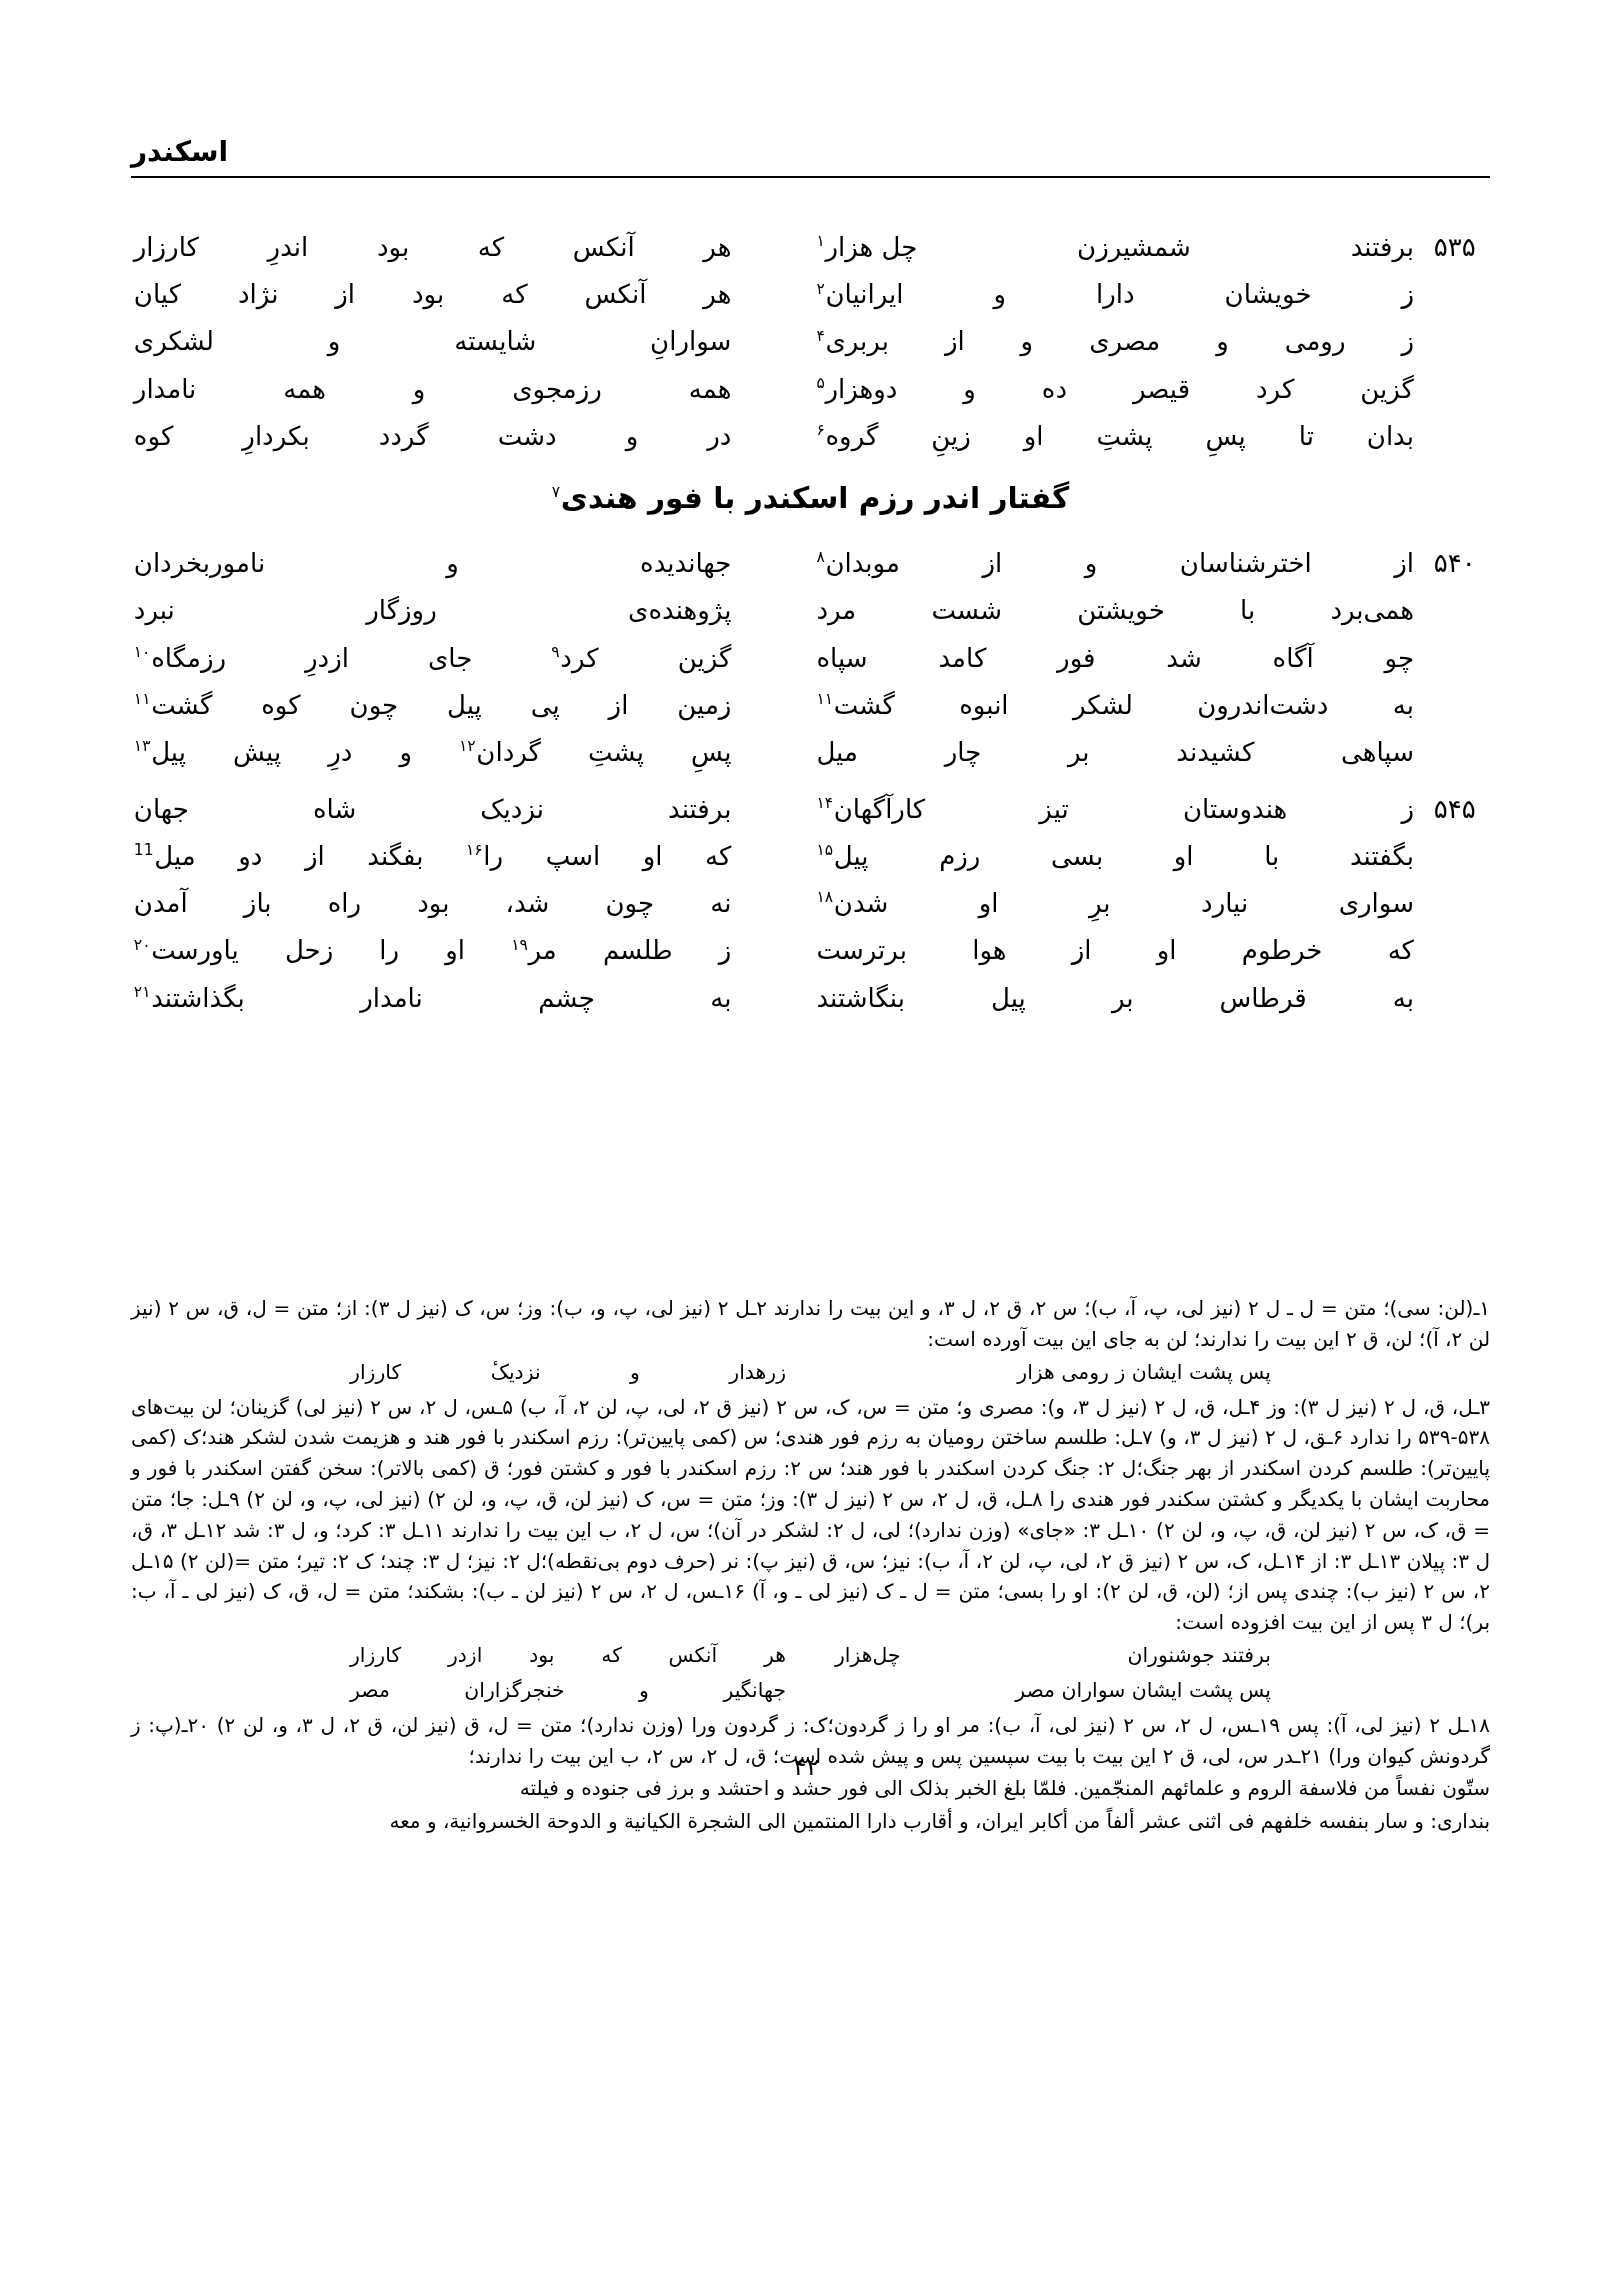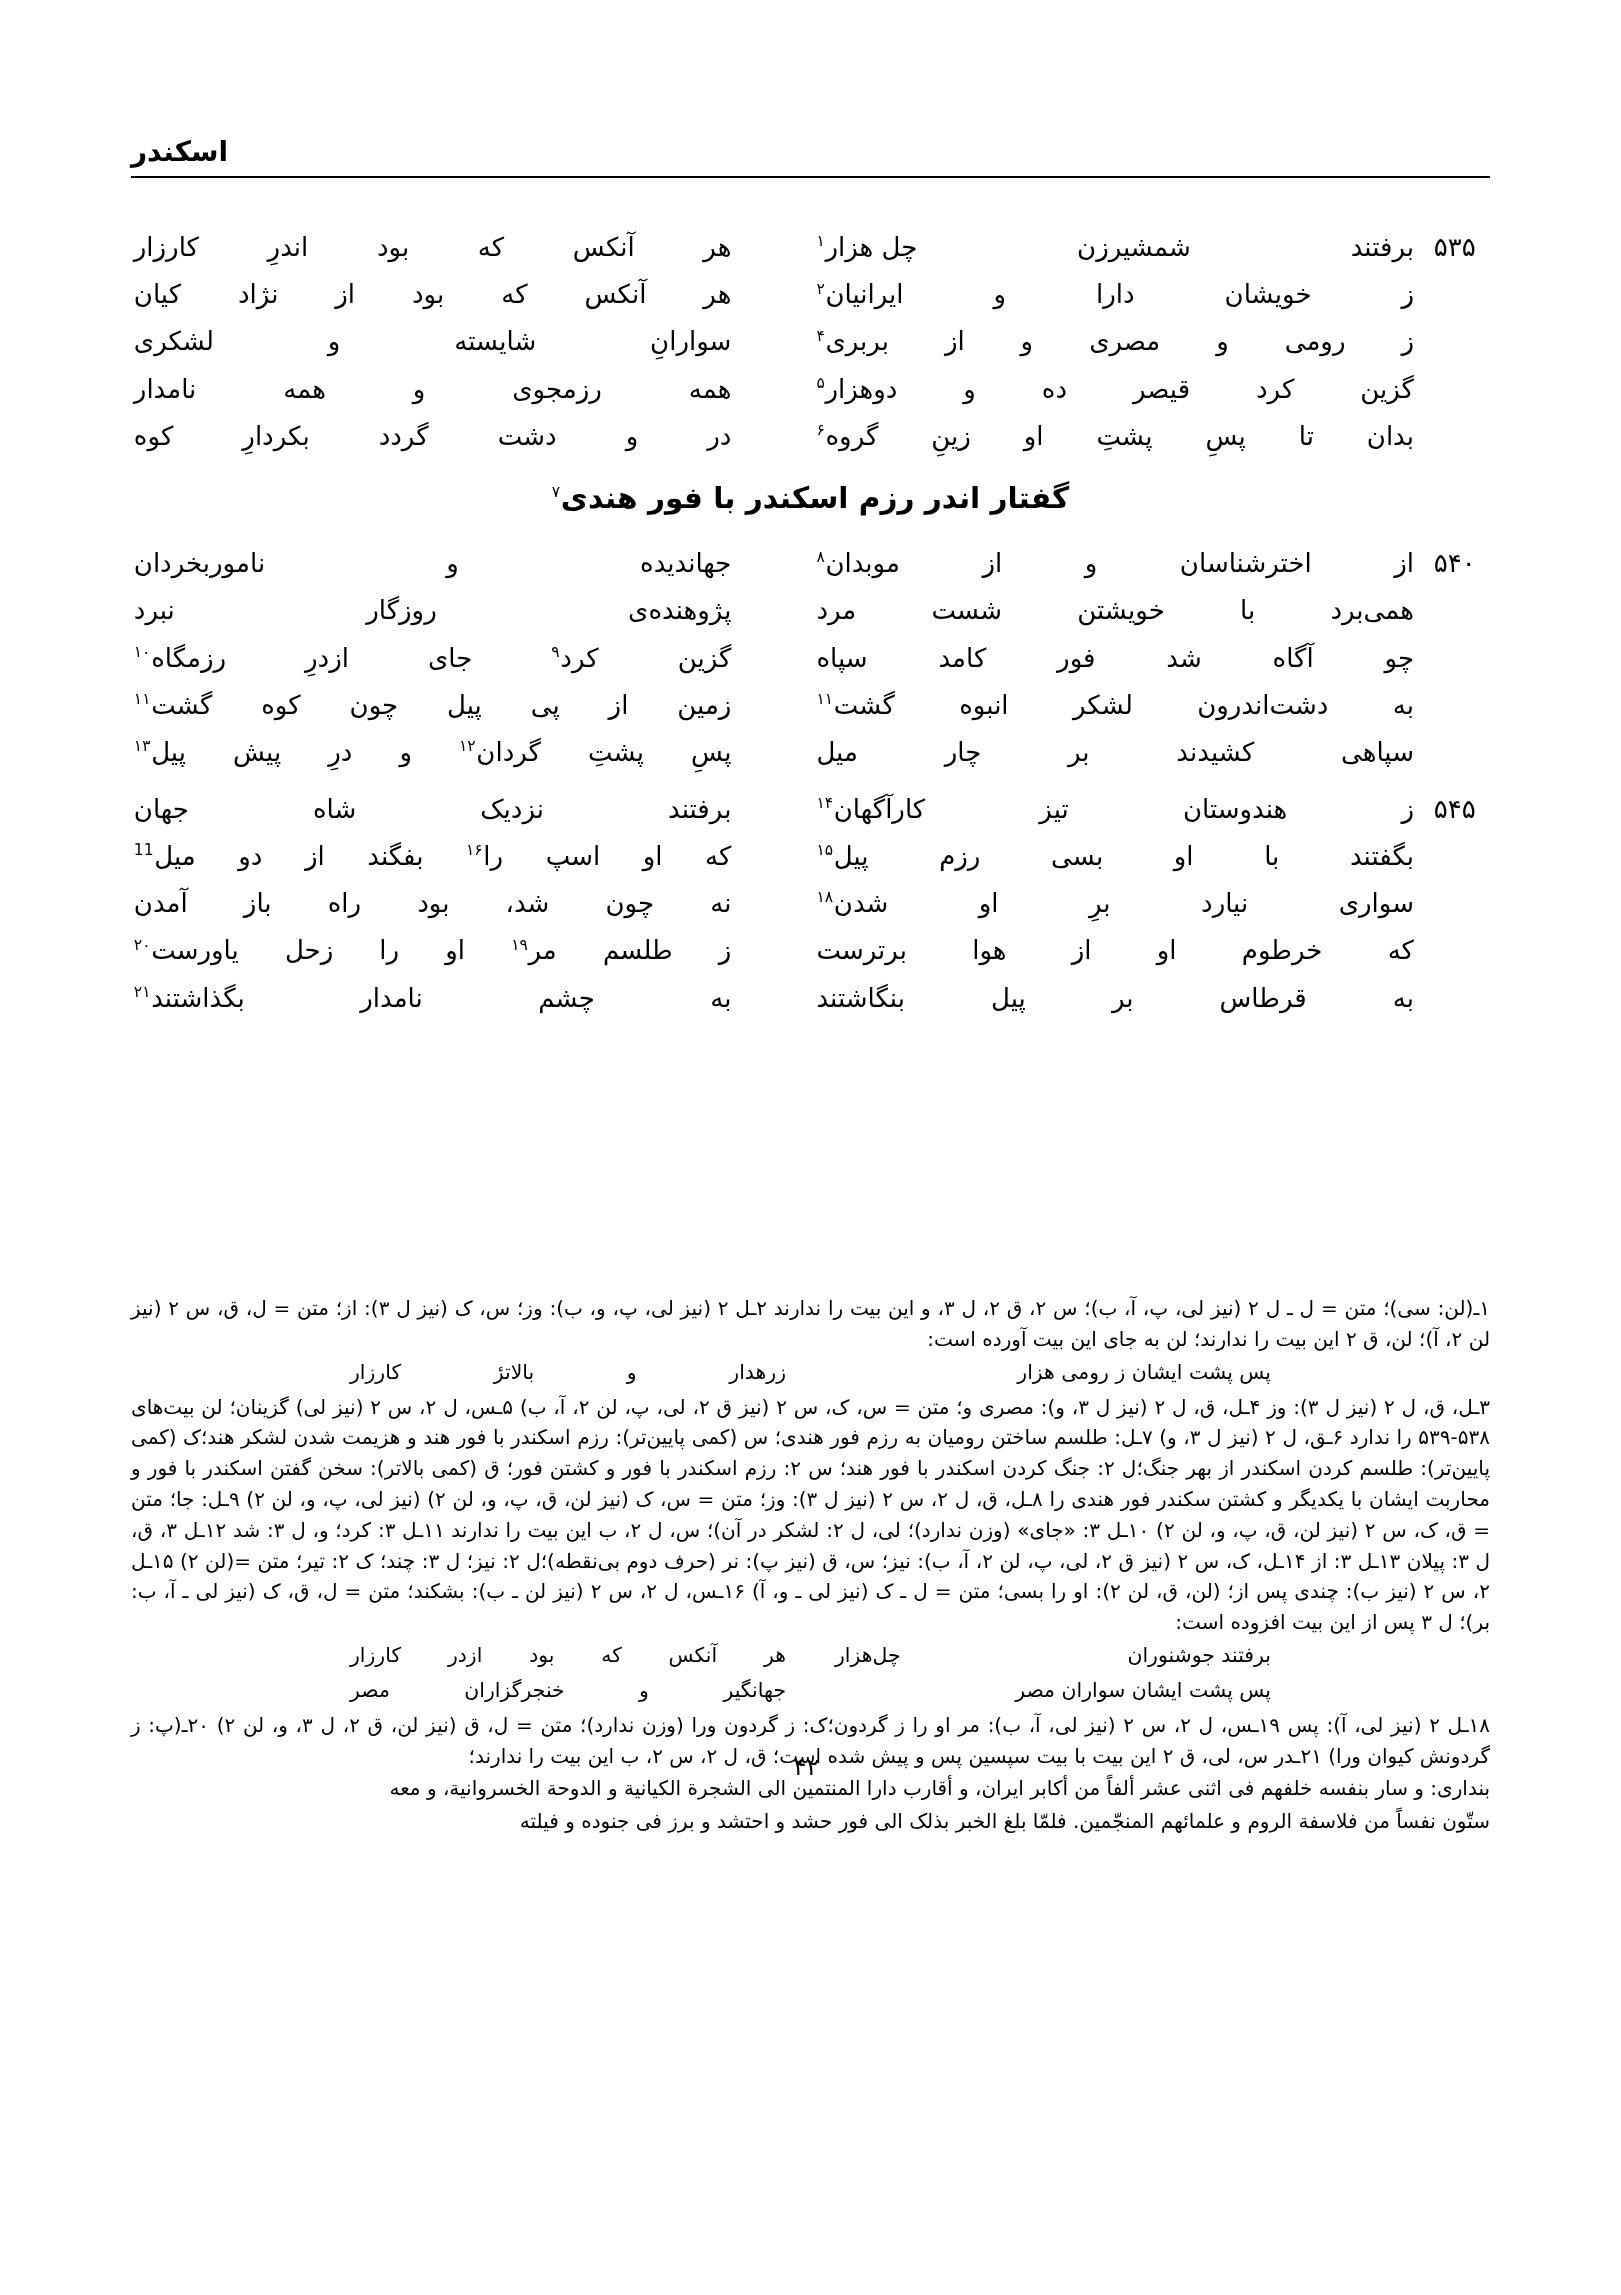--- a/index.html
+++ b/index.html
@@ -449,21 +449,21 @@
   <div class="apparatus">
     <div id="apparatus-mount">
         <p>۱ـ(لن: سی)؛ متن = ل ـ ل ۲ (نیز لی، پ، آ، ب)؛ س ۲، ق ۲، ل ۳، و این بیت را ندارند  ۲ـل ۲ (نیز لی، پ، و، ب): وز؛ س، ک (نیز ل ۳): از؛ متن = ل، ق، س ۲ (نیز لن ۲، آ)؛ لن، ق ۲ این بیت را ندارند؛ لن به جای این بیت آورده است:</p>
         <div class="inset-verse">
           <div class="ih right">
             <span>پس پشت ایشان ز رومی هزار</span>
           </div>
           <div class="ih left">
             <span>زرهدار</span>
             <span>و</span>
-            <span>بالاترٔ</span>
+            <span>نزدیکٔ</span>
             <span>کارزار</span>
           </div>
         </div>
         <p>۳ـل، ق، ل ۲ (نیز ل ۳): وز  ۴ـل، ق، ل ۲ (نیز ل ۳، و): مصری و؛ متن = س، ک، س ۲ (نیز ق ۲، لی، پ، لن ۲، آ، ب)  ۵ـس، ل ۲، س ۲ (نیز لی) گزینان؛ لن بیت‌های ۵۳۸-۵۳۹ را ندارد  ۶ـق، ل ۲ (نیز ل ۳، و)  ۷ـل: طلسم ساختن رومیان به رزم فور هندی؛ س (کمی پایین‌تر): رزم اسکندر با فور هند و هزیمت شدن لشکر هند؛ک (کمی پایین‌تر): طلسم کردن اسکندر از بهر جنگ؛ل ۲: جنگ کردن اسکندر با فور هند؛ س ۲: رزم اسکندر با فور و کشتن فور؛ ق (کمی بالاتر): سخن گفتن اسکندر با فور و محاربت ایشان با یکدیگر و کشتن سکندر فور هندی را  ۸ـل، ق، ل ۲، س ۲ (نیز ل ۳): وز؛ متن = س، ک (نیز لن، ق، پ، و، لن ۲) (نیز لی، پ، و، لن ۲)  ۹ـل: جا؛ متن = ق، ک، س ۲ (نیز لن، ق، پ، و، لن ۲)  ۱۰ـل ۳: «جای» (وزن ندارد)؛ لی، ل ۲: لشکر در آن)؛ س، ل ۲، ب این بیت را ندارند  ۱۱ـل ۳: کرد؛ و، ل ۳: شد  ۱۲ـل ۳، ق، ل ۳: پیلان  ۱۳ـل ۳: از  ۱۴ـل، ک، س ۲ (نیز ق ۲، لی، پ، لن ۲، آ، ب): نیز؛ س، ق (نیز پ): نر (حرف دوم بی‌نقطه)؛ل ۲: نیز؛ ل ۳: چند؛ ک ۲: تیر؛ متن =(لن ۲)  ۱۵ـل ۲، س ۲ (نیز ب): چندی پس از؛ (لن، ق، لن ۲): او را بسی؛ متن = ل ـ ک (نیز لی ـ و، آ)  ۱۶ـس، ل ۲، س ۲ (نیز لن ـ ب): بشکند؛ متن = ل، ق، ک (نیز لی ـ آ، ب: بر)؛ ل ۳ پس از این بیت افزوده است:</p>
         <div class="inset-verse">
           <div class="ih right">
             <span>برفتند جوشنوران</span>
             <span>چل‌هزار</span>
           </div>
           <div class="ih left">
@@ -480,21 +480,21 @@
             <span>پس پشت ایشان سواران مصر</span>
           </div>
           <div class="ih left">
             <span>جهانگیر</span>
             <span>و</span>
             <span>خنجرگزاران</span>
             <span>مصر</span>
           </div>
         </div>
         <p>۱۸ـل ۲ (نیز لی، آ): پس  ۱۹ـس، ل ۲، س ۲ (نیز لی، آ، ب): مر او را ز گردون؛ک: ز گردون ورا (وزن ندارد)؛ متن = ل، ق (نیز لن، ق ۲، ل ۳، و، لن ۲)  ۲۰ـ(پ: ز گردونش کیوان ورا)  ۲۱ـدر س، لی، ق ۲ این بیت با بیت سپسین پس و پیش شده است؛ ق، ل ۲، س ۲، ب این بیت را ندارند؛</p>
+        <p class="arabic-quote">ستّون نفساً من فلاسفة الروم و علمائهم المنجّمین. فلمّا بلغ الخبر بذلک الی فور حشد و احتشد و برز فی جنوده و فیلته</p>
         <p class="arabic-quote">بنداری: و سار بنفسه خلفهم فی اثنی عشر ألفاً من أکابر ایران، و أقارب دارا المنتمین الی الشجرة الکیانیة و الدوحة الخسروانیة، و معه</p>
-        <p class="arabic-quote">ستّون نفساً من فلاسفة الروم و علمائهم المنجّمین. فلمّا بلغ الخبر بذلک الی فور حشد و احتشد و برز فی جنوده و فیلته</p>
       </div>
   </div>
 
   <div class="folio">۴۲</div>
 
 </div>
 
 
 </body></html>

